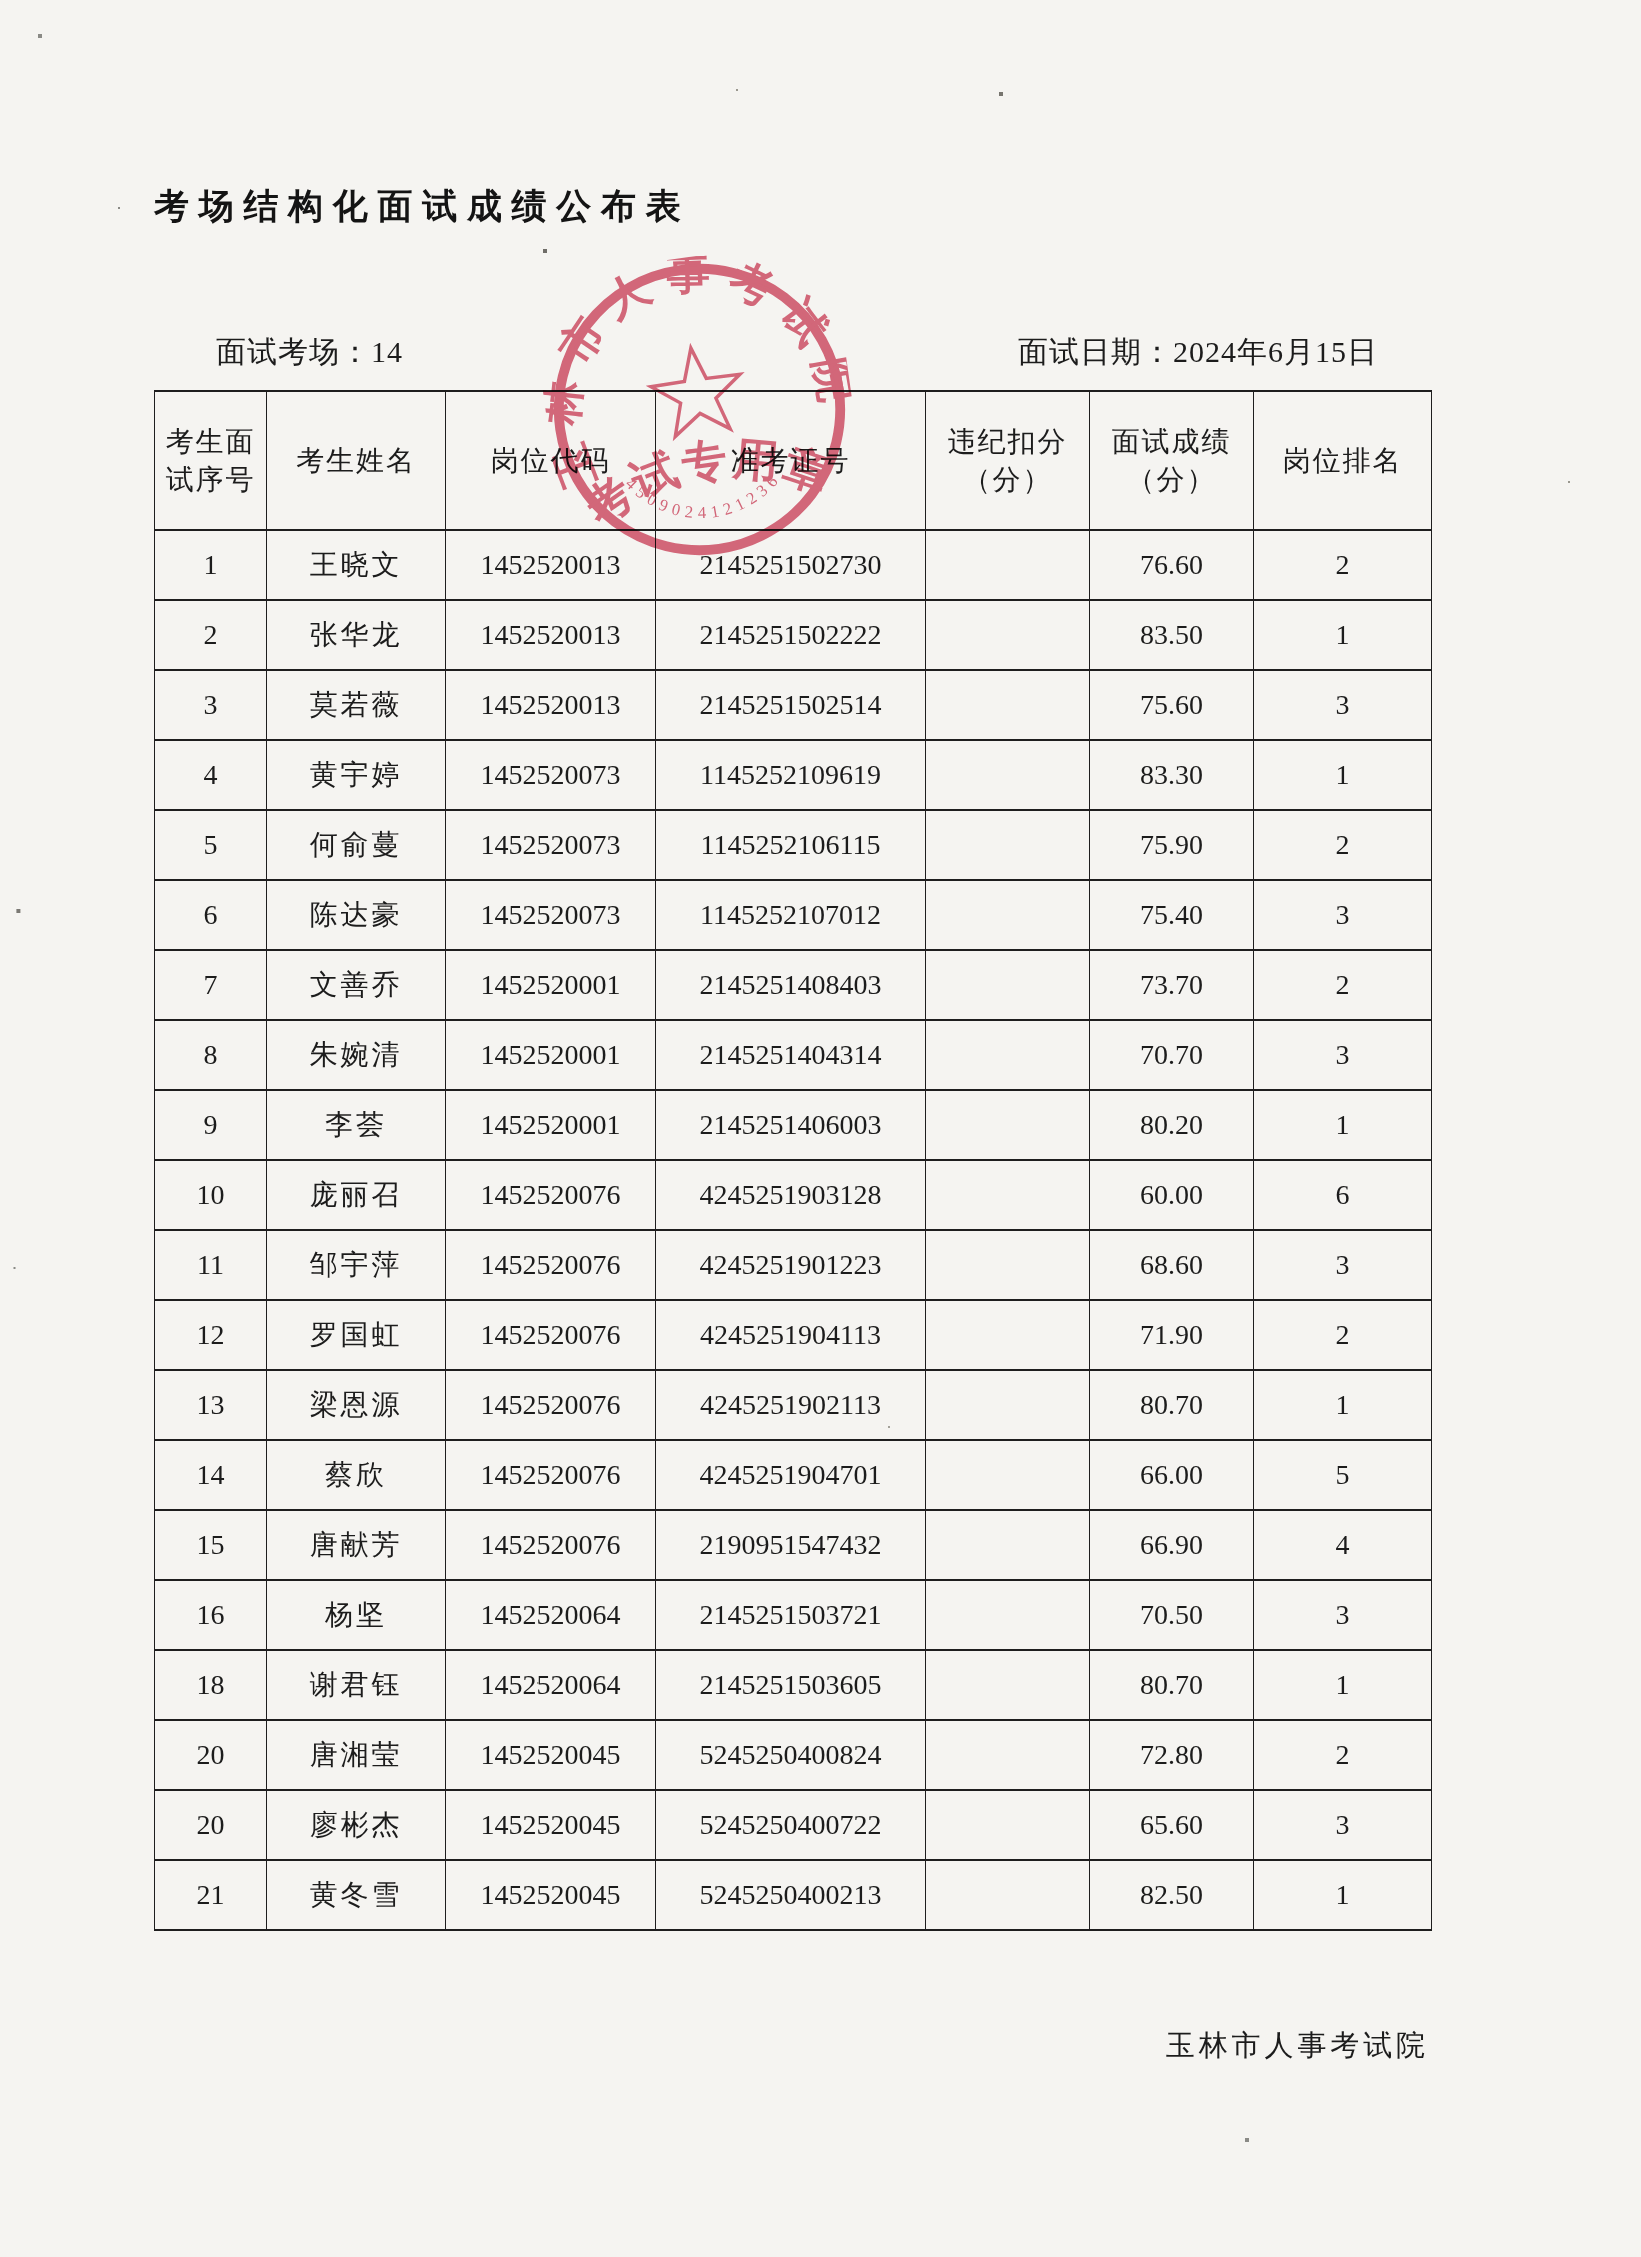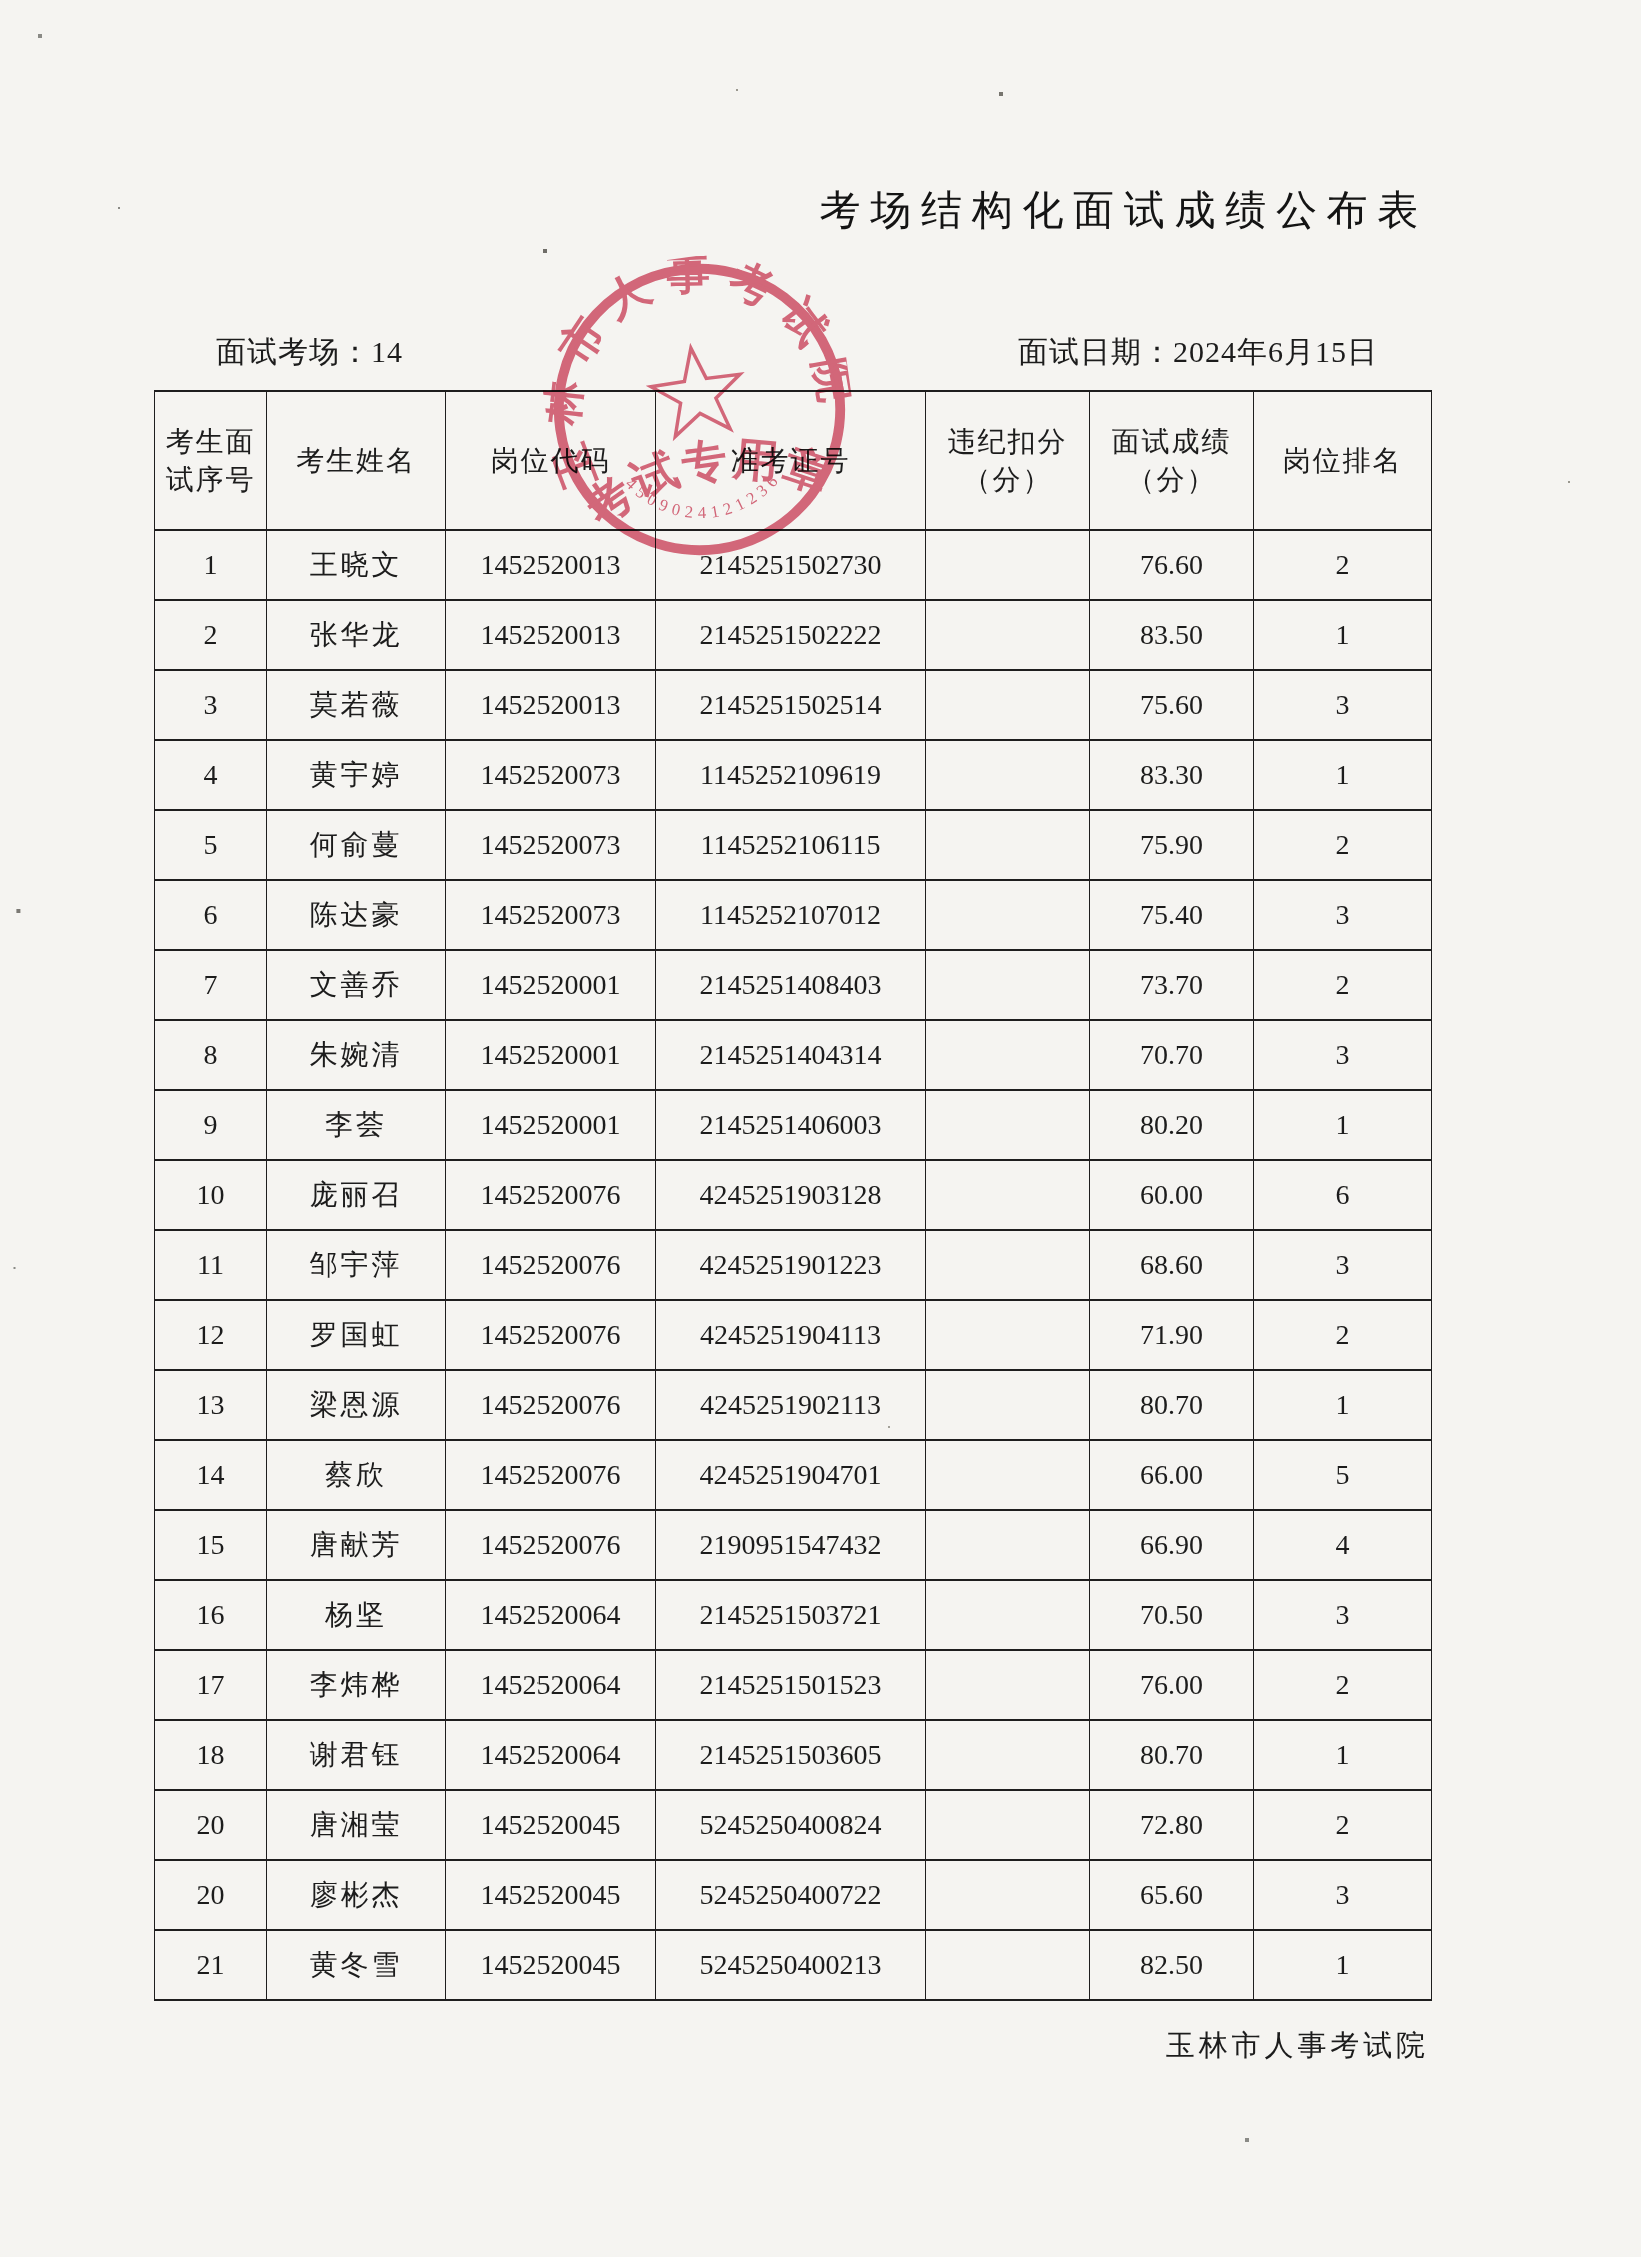--- a/index.html
+++ b/index.html
@@ -6,23 +6,23 @@
   .page {
     position:relative;
     width:1641px; height:2257px;
     background:#f5f4f1;
     font-family:"Liberation Serif","DejaVu Serif",serif;
     color:#1c1c1c;
     overflow:hidden;
   }
   .title {
     position:absolute; left:154px; top:183px; width:1274px;
-    text-align:right;
+    text-align:left;
     font-family:"Liberation Sans","DejaVu Sans",sans-serif;
-    font-weight:normal; font-size:41px; letter-spacing:9.7px; color:#141414;
+    font-weight:bold; font-size:35px; letter-spacing:9.7px; color:#141414;
   }
   .meta { position:absolute; top:332px; font-size:30px; letter-spacing:1px; white-space:nowrap; }
   .meta-room { left:216px; }
   .meta-date { left:1018px; }
 
   table.score-table {
     position:absolute; left:154px; top:390px;
     border-collapse:collapse; table-layout:fixed;
   }
   .score-table th, .score-table td {
@@ -244,29 +244,20 @@
         <tr>
           <td class="c-seq">16</td>
           <td class="c-name">杨坚</td>
           <td class="c-post-code">1452520064</td>
           <td class="c-ticket-no">2145251503721</td>
           <td class="c-deduction"></td>
           <td class="c-score">70.50</td>
           <td class="c-rank">3</td>
         </tr>
         <tr>
-          <td class="c-seq">17</td>
-          <td class="c-name">李炜桦</td>
-          <td class="c-post-code">1452520064</td>
-          <td class="c-ticket-no">2145251501523</td>
-          <td class="c-deduction"></td>
-          <td class="c-score">76.00</td>
-          <td class="c-rank">2</td>
-        </tr>
-        <tr>
           <td class="c-seq">18</td>
           <td class="c-name">谢君钰</td>
           <td class="c-post-code">1452520064</td>
           <td class="c-ticket-no">2145251503605</td>
           <td class="c-deduction"></td>
           <td class="c-score">80.70</td>
           <td class="c-rank">1</td>
         </tr>
         <tr>
           <td class="c-seq">20</td>

